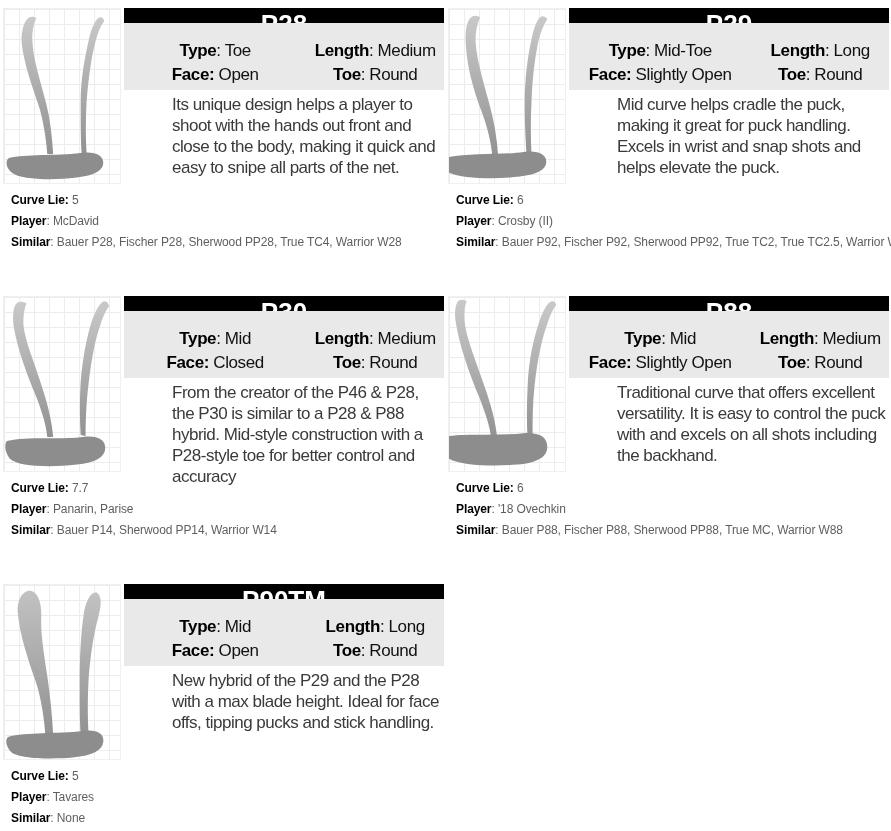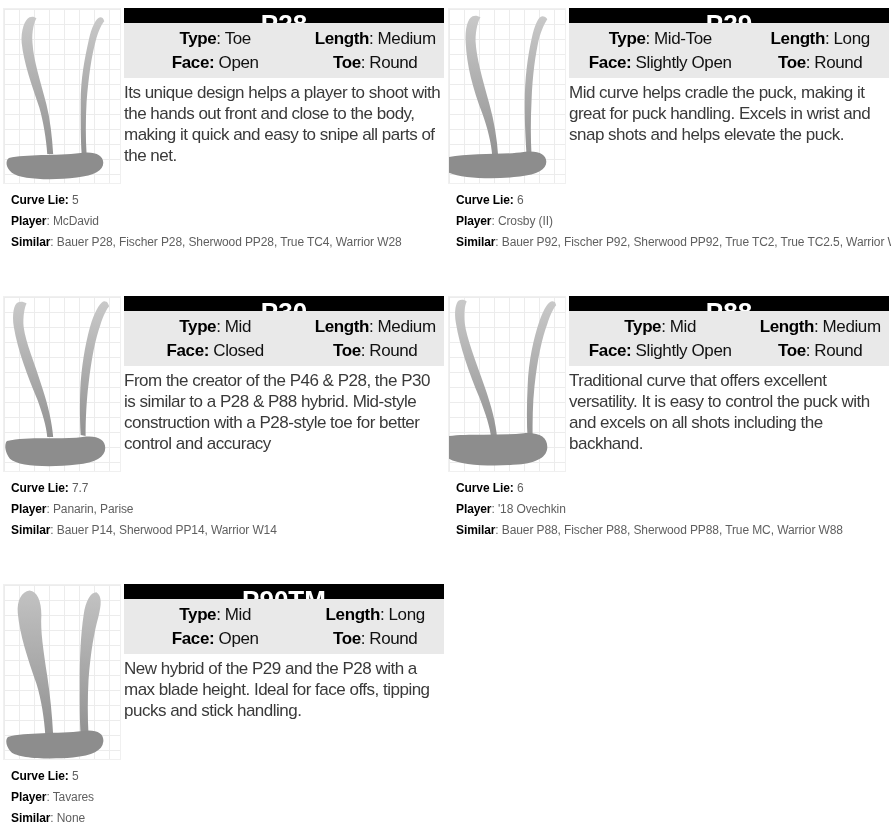--- a/index.html
+++ b/index.html
@@ -28,30 +28,30 @@
   .blade svg { width:100%; height:100%; display:block; }
   .panel { flex:1; display:flex; flex-direction:column; }
   .title {
     background:#000000; color:#ffffff;
     font-weight:bold; font-size:26px;
     height:15px; line-height:33px; text-align:center;
   }
   .specs {
     background:#e9e9e9;
     display:grid; grid-template-columns:57% 43%;
-    padding:4px 0 3px;
+    padding:16px 0 3px;
   }
   .cell {
     font-size:17px; line-height:24px; text-align:center;
     white-space:nowrap; color:#111111; letter-spacing:-0.4px;
   }
   .cell b { font-weight:bold; color:#000000; }
   .desc {
     margin-top:4px; font-size:17px; line-height:21px;
-    color:#3a3a3a; letter-spacing:-0.5px;
+    color:#3a3a3a; letter-spacing:-0.5px;margin-left:48px;
   }
   .meta { margin-top:6px;margin-left:8px; }
   .meta-row {
     font-size:12px; line-height:21px; white-space:nowrap; letter-spacing:-0.1px;
   }
   .meta-row b { color:#000000; font-weight:bold; }
   .meta-row .val { color:#5f5f5f; }
 </style>
 </head>
 <body>

